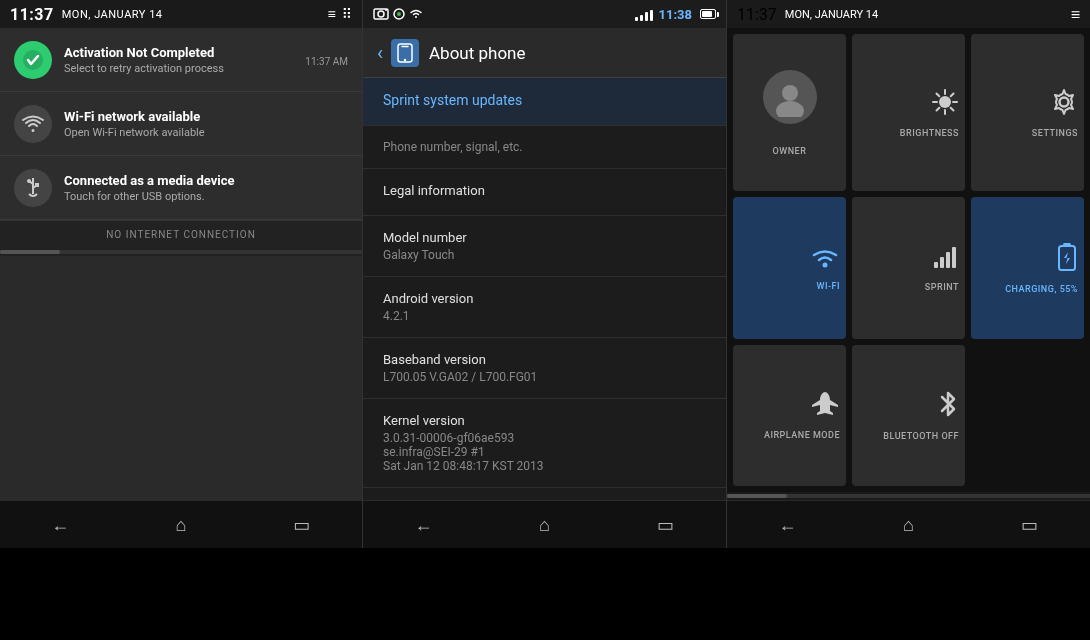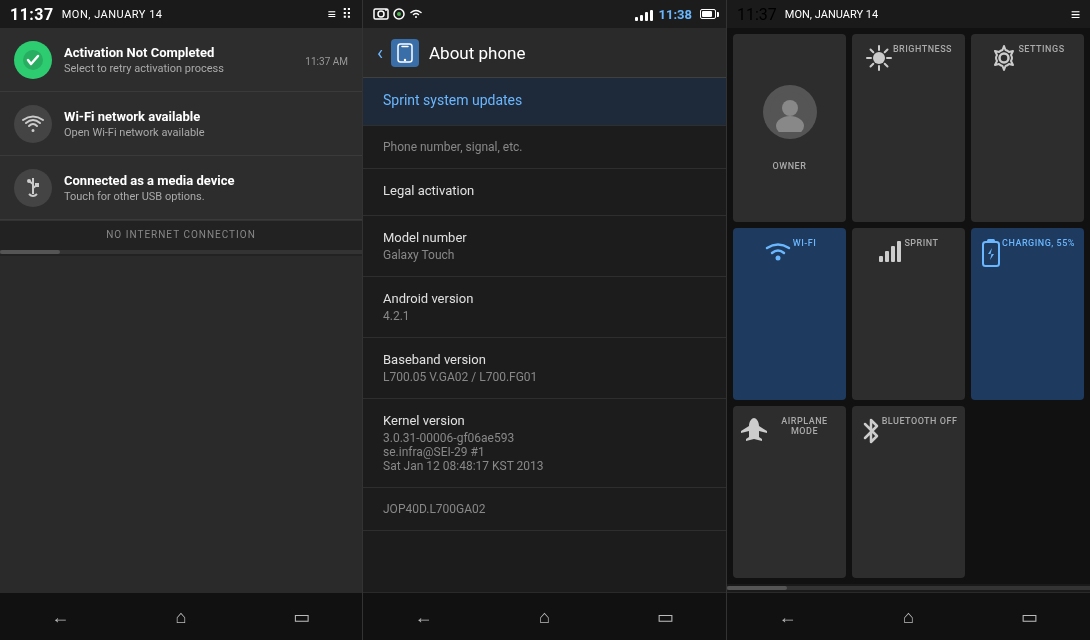--- a/index.html
+++ b/index.html
@@ -7,21 +7,21 @@
       width: 1090px;
       height: 640px;
       display: flex;
       font-family: 'Roboto', Arial, sans-serif;
       background: #000;
       overflow: hidden;
     }
 
     
     .panel {
-      height: 640px;
+      height: 548px;
       display: flex;
       flex-direction: column;
       overflow: hidden;
     }
 
     
     .panel-left {
       width: 363px;
       background: #1a1a1a;
       border-right: 1px solid #333;
@@ -272,22 +272,22 @@
       background: #111;
       flex: 1;
       padding: 6px;
       gap: 6px;
     }
 
     .qs-tile {
       background: #2d2d2d;
       border-radius: 4px;
       display: flex;
-      flex-direction: row;
-      align-items: flex-start;
+      flex-direction: column;
+      align-items: flex-end;
       justify-content: center;
       padding: 10px 6px;
       cursor: pointer;
       min-height: 90px;
     }
 
     .qs-tile.active {
       background: #1e3a5f;
     }
 
@@ -516,21 +516,21 @@
   </div>
 
   <div class="about-content">
     <div class="about-item sprint">
       <div class="about-item-title">Sprint system updates</div>
     </div>
     <div class="about-item">
       <div class="about-item-subtitle">Phone number, signal, etc.</div>
     </div>
     <div class="about-item">
-      <div class="about-item-title">Legal activation</div>
+      <div class="about-item-title">Legal information</div>
     </div>
     <div class="about-item">
       <div class="about-item-title">Model number</div>
       <div class="about-item-subtitle">Galaxy Touch</div>
     </div>
     <div class="about-item">
       <div class="about-item-title">Android version</div>
       <div class="about-item-subtitle">4.2.1</div>
     </div>
     <div class="about-item">

